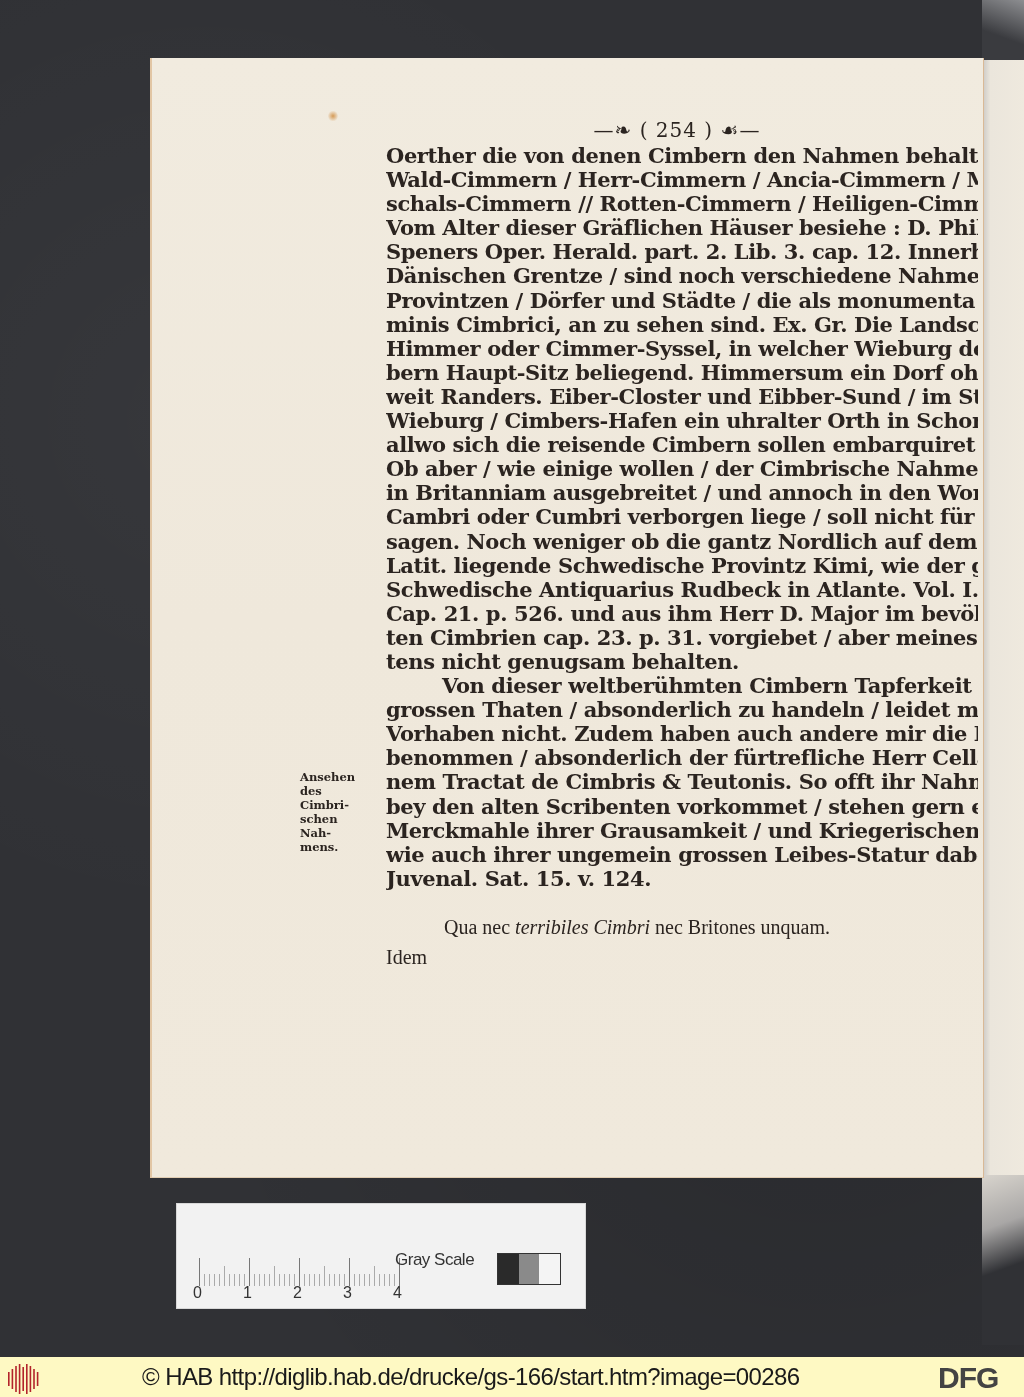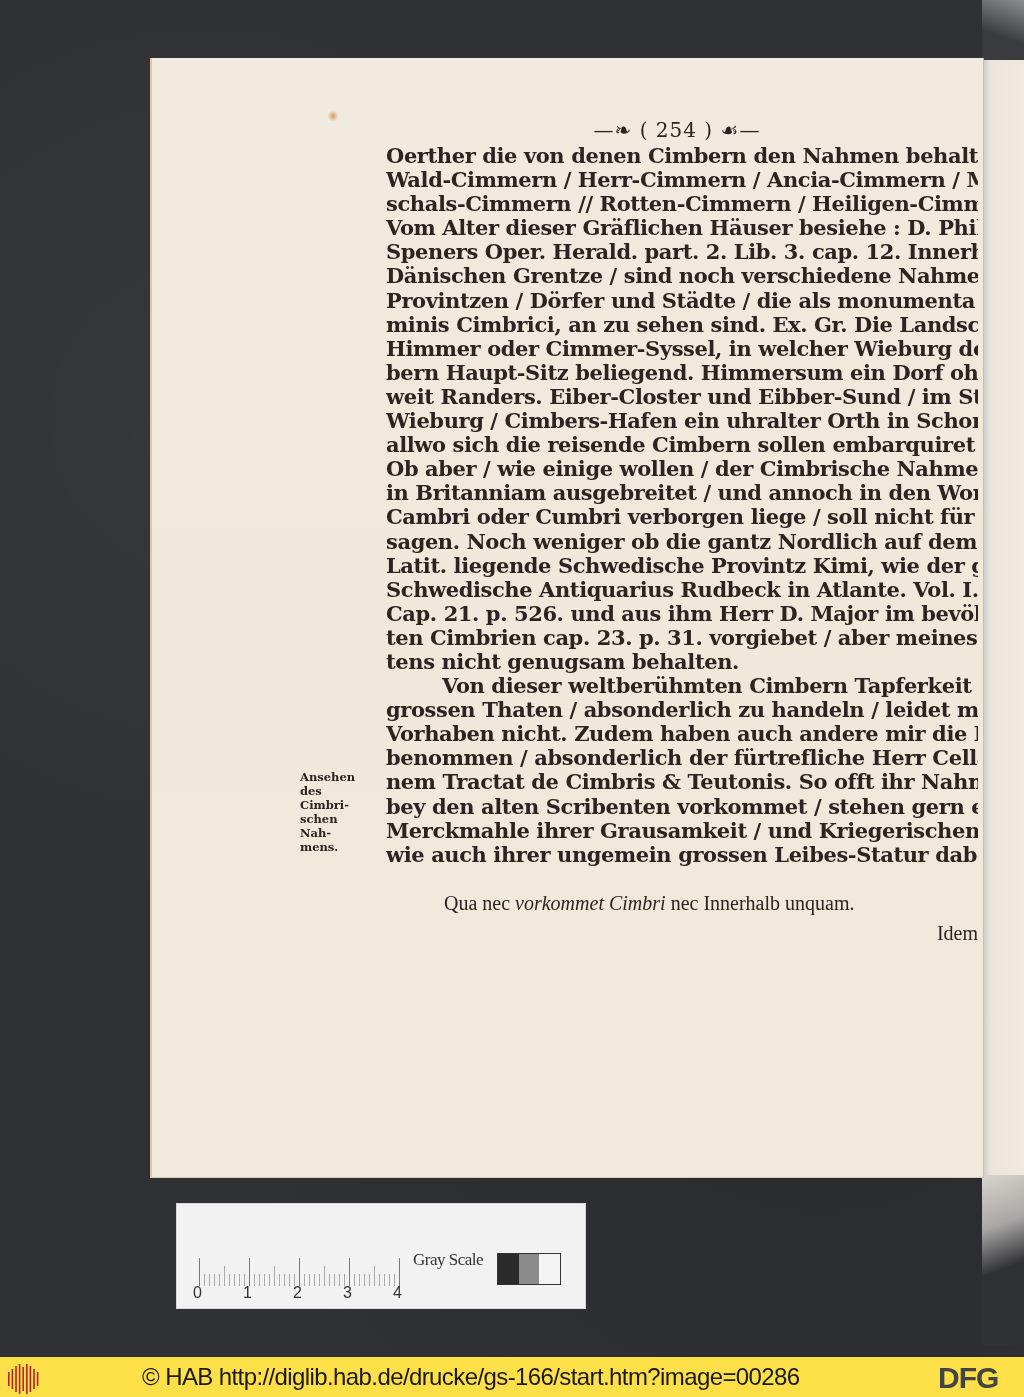--- a/index.html
+++ b/index.html
@@ -53,21 +53,21 @@
   }
   .line.last { text-align-last:left; }
   .line.indent { padding-left:56px; }
   .gap { height:22px; }
   .quote {
     height:28px; line-height:28px; font-size:20px; padding-left:58px;
     font-family:"Liberation Serif", serif; white-space:nowrap;
   }
   .quote i { font-style:italic; }
   .catch {
-    height:32px; line-height:32px; font-size:20px; text-align:right;
+    height:32px; line-height:32px; font-size:20px; 
     font-family:"Liberation Serif", serif;
   }
   .margin-note {
     position:absolute; left:148px; top:712px; width:62px;
     font-size:11.5px; line-height:14px; font-weight:bold; color:#2b2420;
     font-family:"DejaVu Serif", serif;
   }
   
   .label-card {
     position:absolute; left:176px; top:1203px; width:408px; height:104px;
@@ -75,32 +75,32 @@
   }
   .label-title {
     position:absolute; left:14px; top:10px; font-family:"Liberation Serif", serif;
     font-weight:bold; font-size:21.5px; color:#3a3a3a; white-space:nowrap; letter-spacing:-0.2px;
   }
   .ruler { position:absolute; left:22px; top:52px; width:202px; height:30px; }
   .tick { position:absolute; bottom:0; width:1px; background:#777; }
   .ruler-nums { position:absolute; left:16px; top:80px; width:220px; height:20px; }
   .ruler-num { position:absolute; font-family:"Liberation Sans", sans-serif; font-size:16px; color:#333; }
   .gray-label {
-    position:absolute; left:236px; top:46px; font-family:Liberation Serif, serif;
+    position:absolute; left:218px; top:46px; font-family:Liberation Sans, sans-serif;
     font-size:17px; color:#333; letter-spacing:-0.5px;
   }
   .gray-scale {
     position:absolute; left:320px; top:49px; width:62px; height:30px;
     border:1px solid #333; display:flex;
   }
   .gray-scale div { flex:1; }
   
   .footer {
     position:absolute; left:0; top:1357px; width:1024px; height:40px;
-    background:#fde047;
+    background:#fef9c3;
     text-decoration:underline;
   }
   .hab-logo { position:absolute; left:6px; top:6px; width:36px; height:32px; }
   .footer-text {
     position:absolute; left:142px; top:6px; font-family:"Liberation Sans", sans-serif;
     font-size:24px; color:#1a1a1a; letter-spacing:-0.6px; white-space:nowrap;
   }
   .dfg {
     position:absolute; left:938px; top:4px; font-family:"Liberation Sans", sans-serif;
     font-weight:bold; font-size:30px; color:#444; letter-spacing:-1px;
@@ -141,22 +141,23 @@
     <div class="line">ten Cimbrien cap. 23. p. 31. vorgiebet / aber meines Erach-</div>
     <div class="line last">tens nicht genugsam behalten.</div>
     <div class="line indent">Von dieser weltberühmten Cimbern Tapferkeit und</div>
     <div class="line">grossen Thaten / absonderlich zu handeln / leidet mein itziges</div>
     <div class="line">Vorhaben nicht. Zudem haben auch andere mir die Mühe</div>
     <div class="line">benommen / absonderlich der fürtrefliche Herr Cellarius, in sei-</div>
     <div class="line">nem Tractat de Cimbris &amp; Teutonis. So offt ihr Nahme</div>
     <div class="line">bey den alten Scribenten vorkommet / stehen gern einige</div>
     <div class="line">Merckmahle ihrer Grausamkeit / und Kriegerischen Humeurs,</div>
     <div class="line">wie auch ihrer ungemein grossen Leibes-Statur dabey / als</div>
+    <div class="line last">Juvenal. Sat. 15. v. 124.</div>
     <div class="gap"></div>
-    <div class="quote"><span>Qua nec </span><i>vorkommet Cimbri</i><span> nec Innerhalb unquam.</span></div>
+    <div class="quote"><span>Qua nec </span><i>terribiles Cimbri</i><span> nec Britones unquam.</span></div>
     <div class="catch">Idem</div>
   </div>
   <div class="margin-note">Ansehen des Cimbri-schen Nah-mens.</div>
 </div>
 
 <div class="label-card">
   <div class="ruler" id="ruler">
       <div class="tick" style="left: 0px; height: 28px;"></div>
       <div class="tick" style="left: 5px; height: 12px; background: rgb(170, 170, 170);"></div>
       <div class="tick" style="left: 10px; height: 12px; background: rgb(170, 170, 170);"></div>

